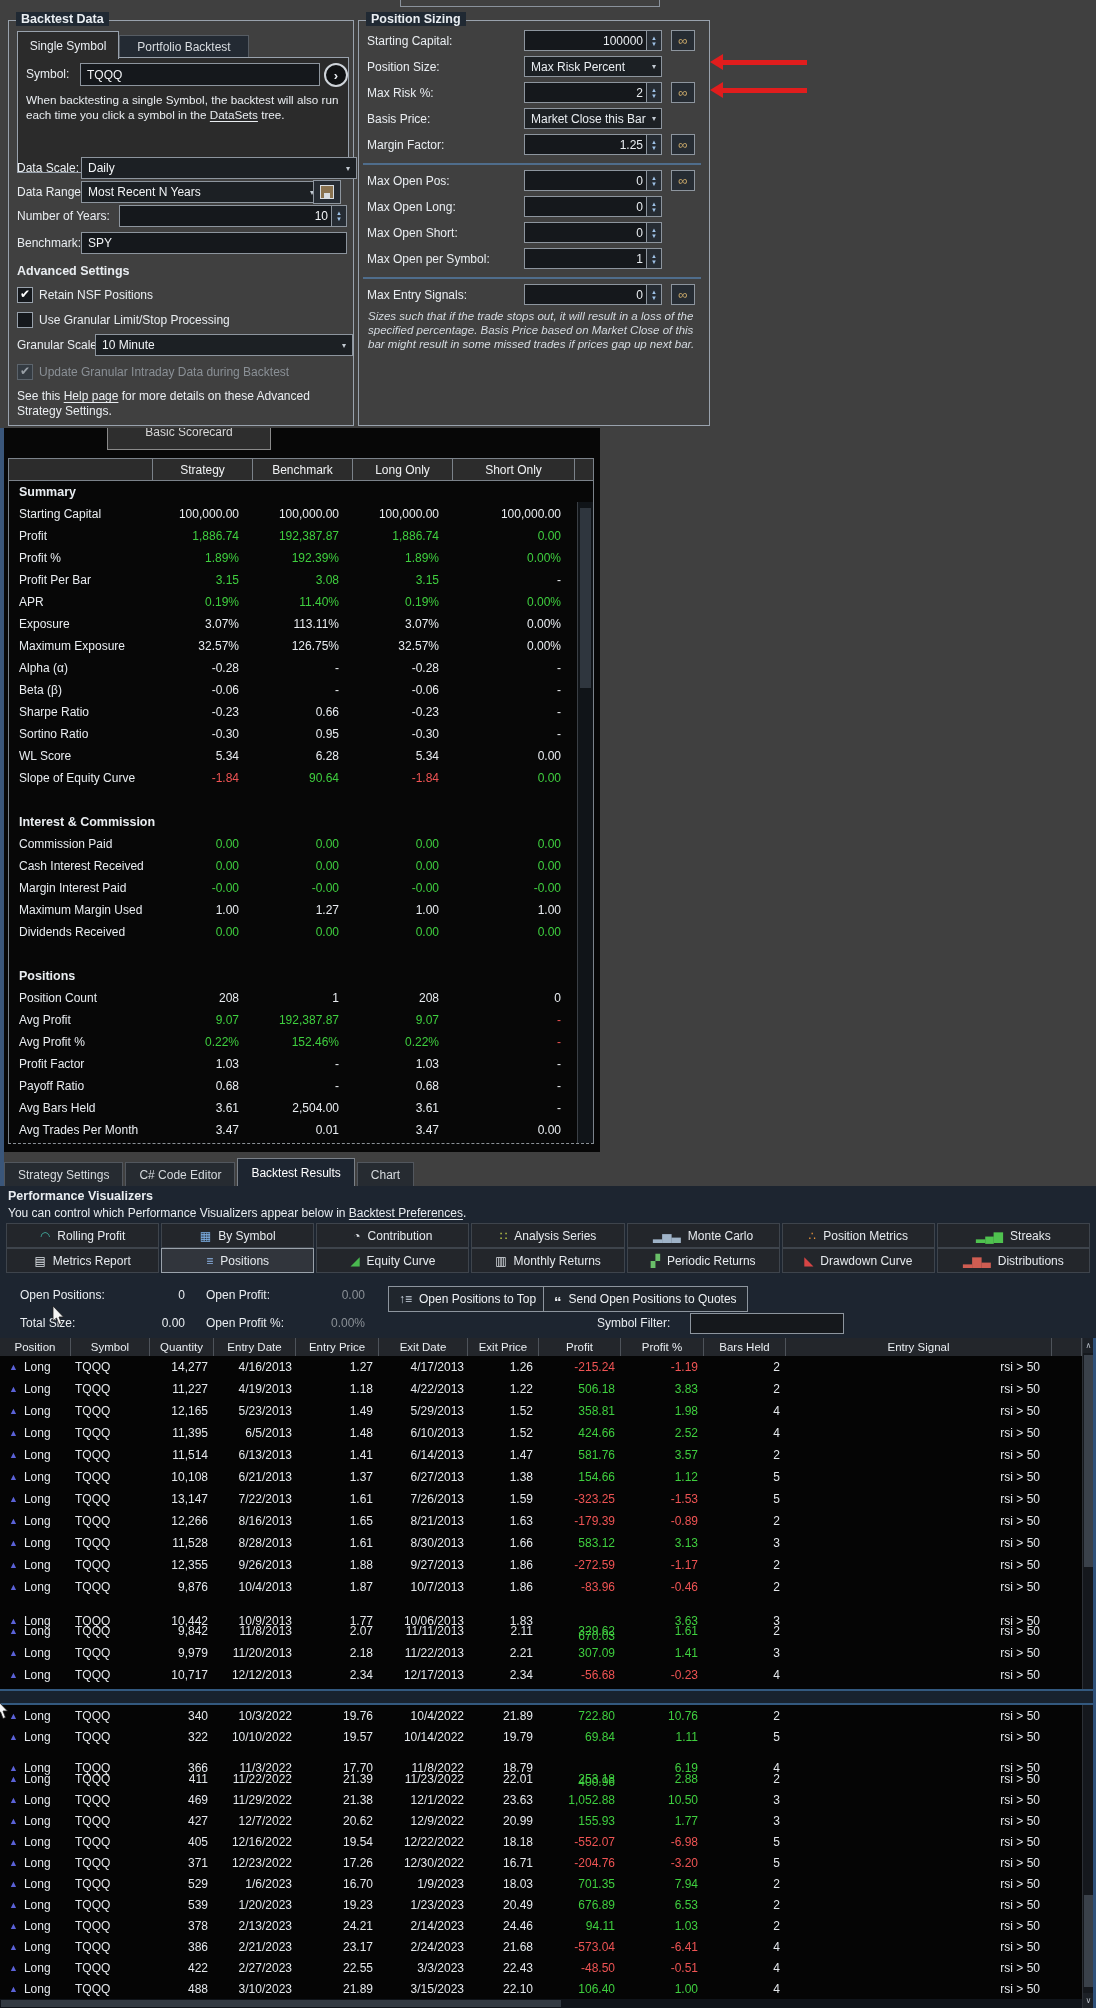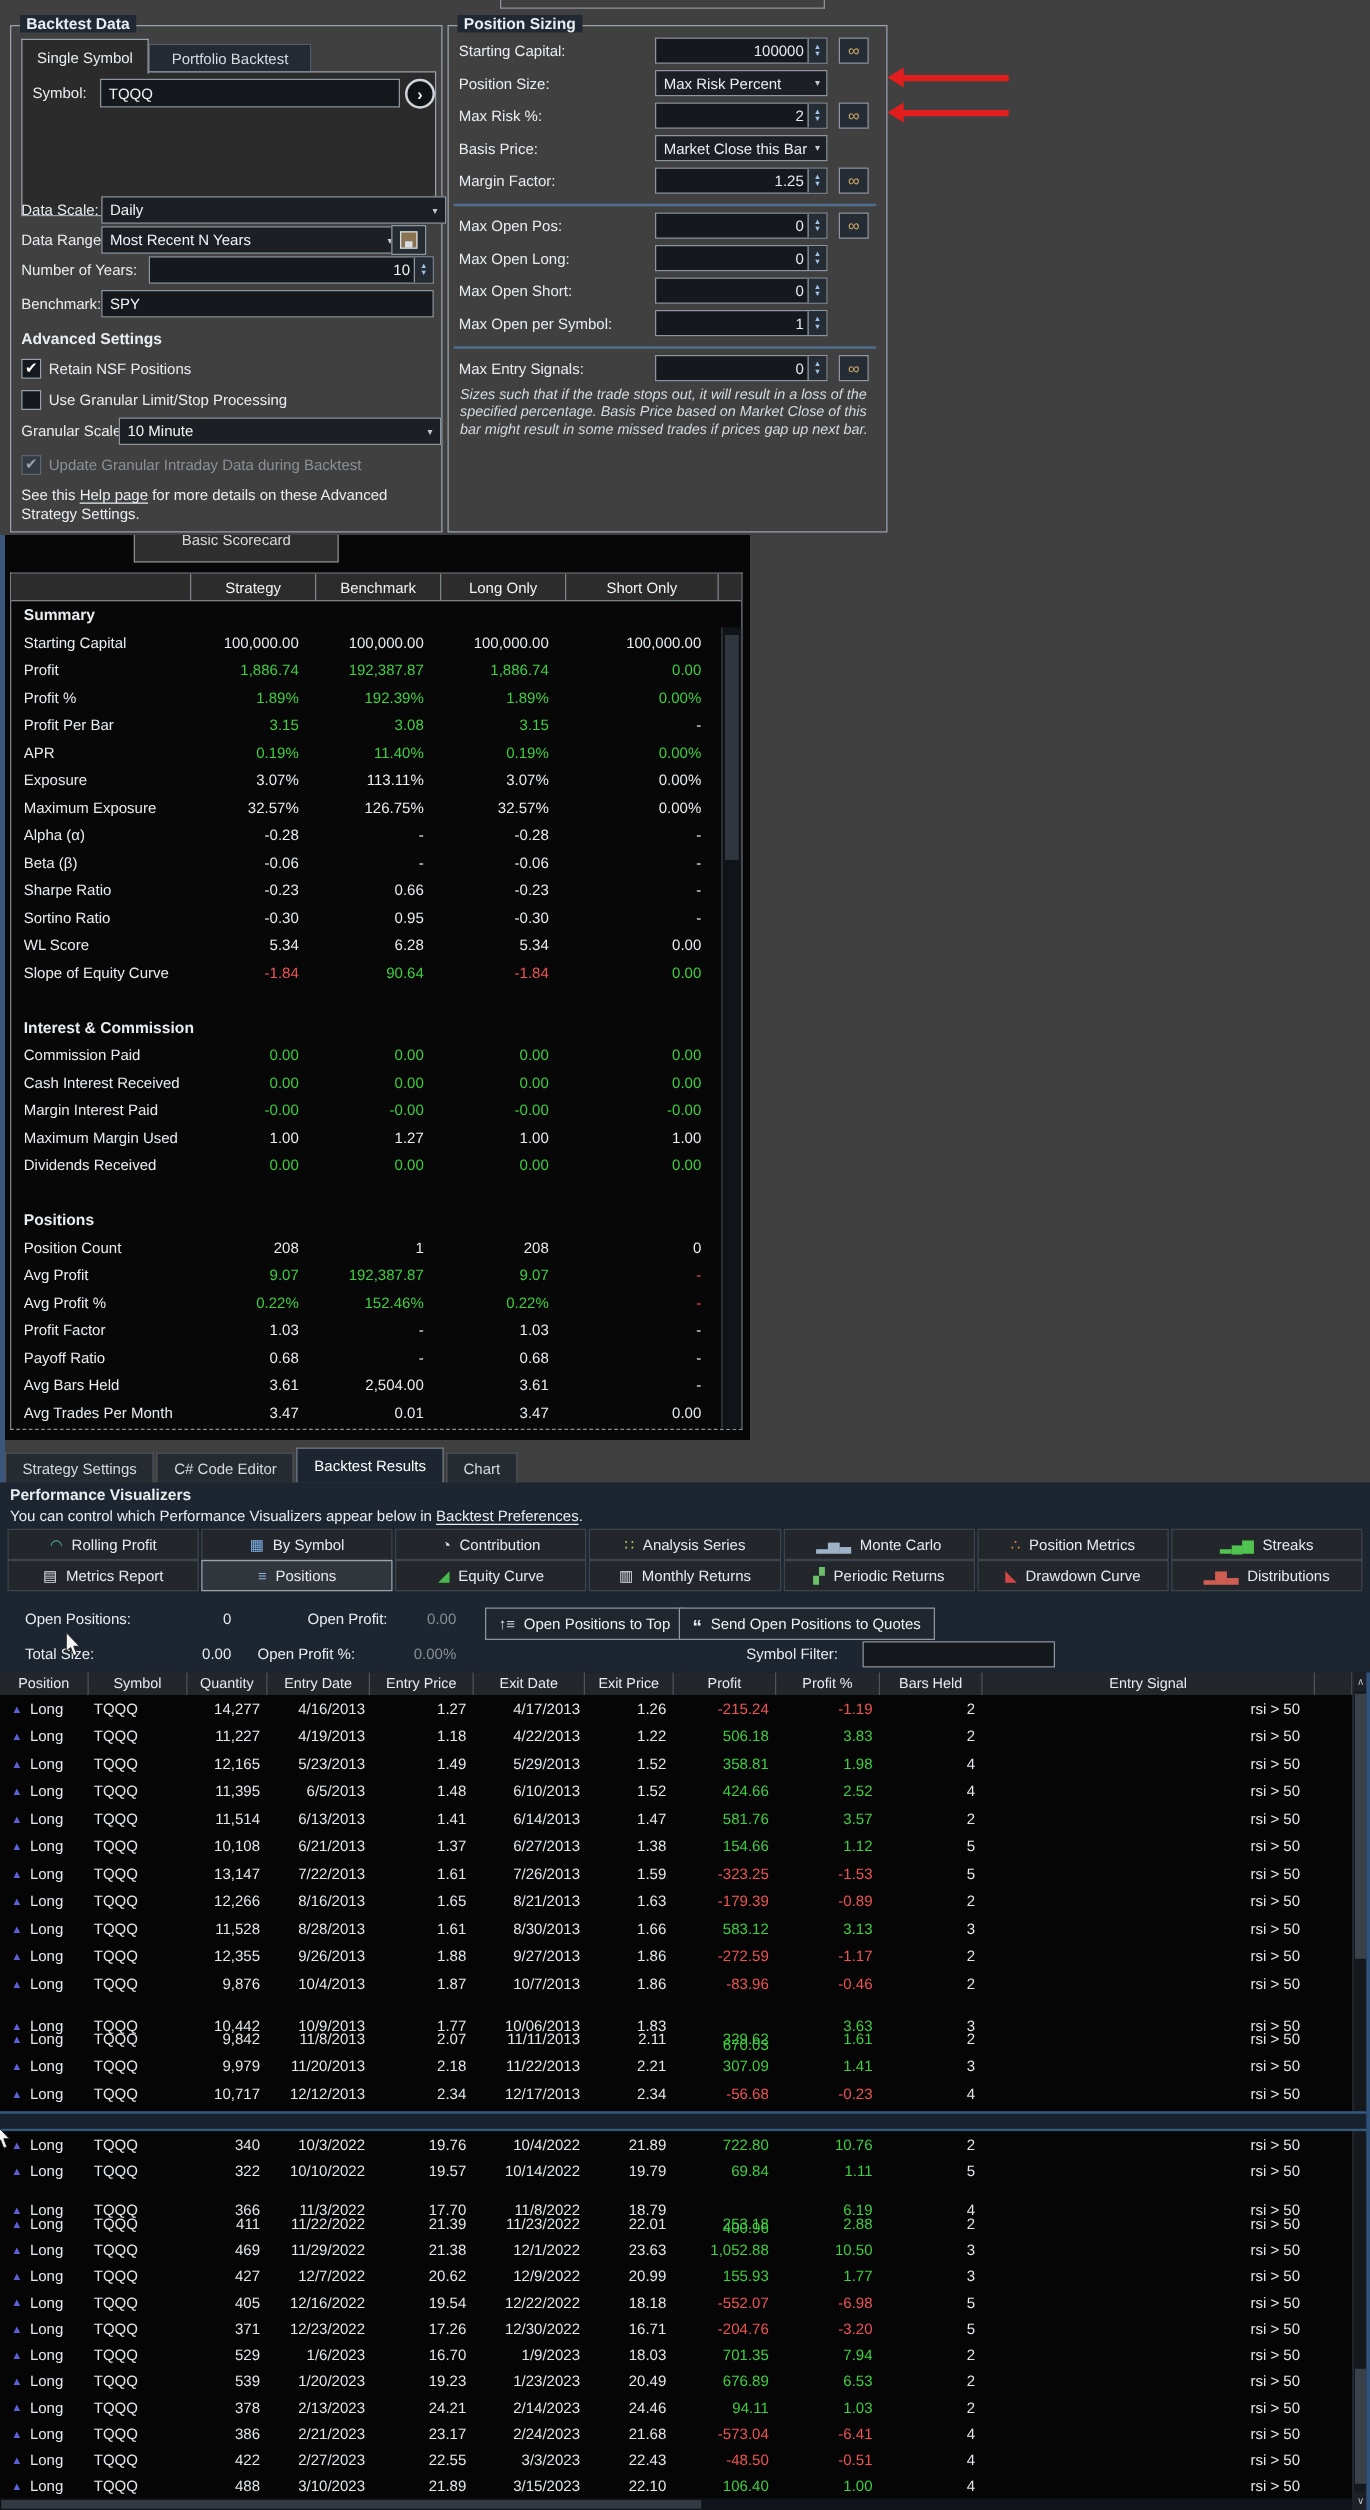--- a/index.html
+++ b/index.html
@@ -120,20 +120,23 @@
     </div>
 
     <div class="abs" style="left:8px;top:36px;width:330px;height:114px;background:#2b2b2b;border:1px solid #99a2ad;">
       <span class="abs" style="left:8px;top:9px;">Symbol:</span>
       <div class="fld" style="left:62px;top:5px;width:238px;height:21px;">
         <input value="TQQQ" style="">
       </div>
       <div class="circle-btn" style="left:306px;top:5px;">
         <span>›</span>
       </div>
+      <div class="abs" style="left:8px;top:34px;width:318px;line-height:15px;font-size:11.7px;">
+        <span>When backtesting a single Symbol, the backtest will also run each time you click a symbol in the </span><u>DataSets</u><span> tree.</span>
+      </div>
     </div>
 
     <span class="abs" style="left:8px;top:140px;">Data Scale:</span>
     <div class="dd" style="left:72px;top:136px;width:262px;height:20px;">
       <span>Daily</span>
       <span class="chev">▾</span>
     </div>
 
     <span class="abs" style="left:8px;top:164px;">Data Range:</span>
     <div class="dd" style="left:72px;top:160px;width:226px;height:20px;">
@@ -588,21 +591,21 @@
           <span>Drawdown Curve</span>
         </div>
         <div class="viz-btn">
           <span class="viz-icon" style="color: rgb(207, 93, 82);">▂▆▃</span>
           <span>Distributions</span>
         </div>
       </div>
 
     <span class="abs" style="left:20px;top:102px;">Open Positions:</span>
     <span class="val-slot" style="left:130px;top:102px;width:55px;">0</span>
-    <span class="abs" style="left:206px;top:102px;margin-left:40px;">Open Profit:</span>
+    <span class="abs" style="left:206px;top:102px;">Open Profit:</span>
     <span class="val-slot gray" style="left:300px;top:102px;width:65px;">0.00</span>
 
     <div class="tool-btn" style="left:388px;top:100px;">
       <span style="color:#cfd9e4;font-size:12px;">↑≡</span>
       <span>Open Positions to Top</span>
     </div>
     <div class="tool-btn" style="left:543px;top:100px;">
       <span style="font-weight:bold;font-size:15px;line-height:8px;margin-top:6px;">“</span>
       <span>Send Open Positions to Quotes</span>
     </div>

